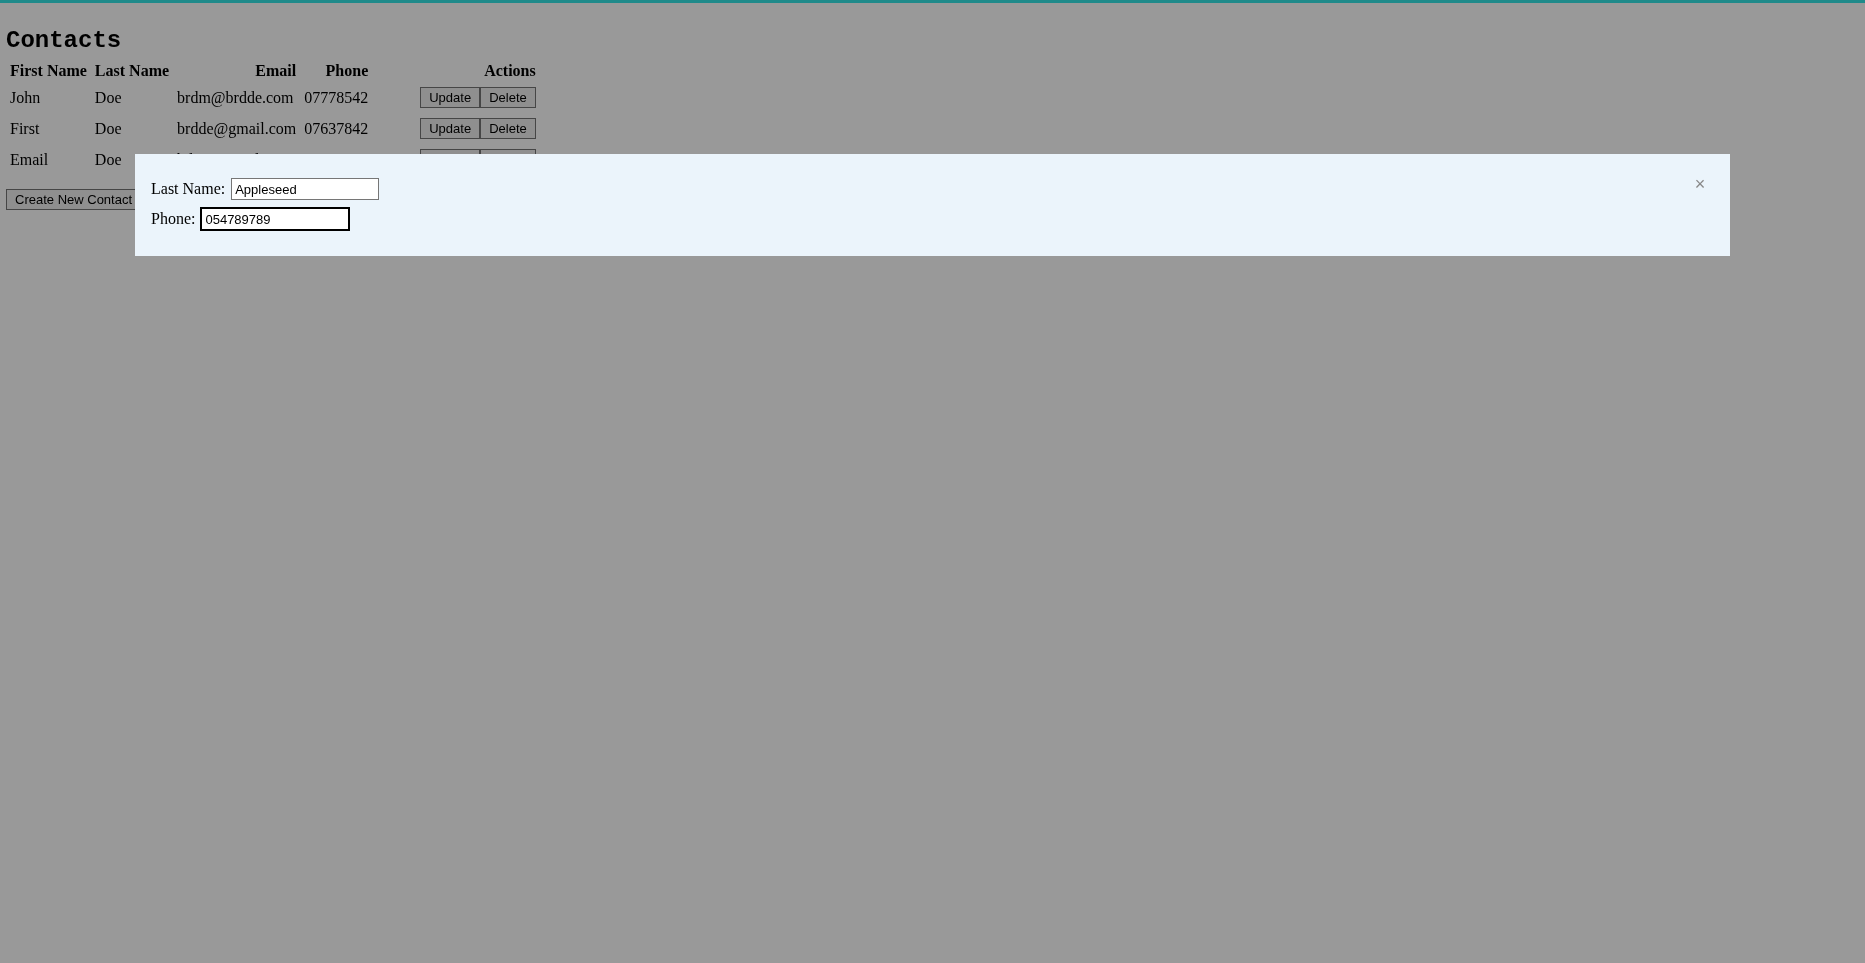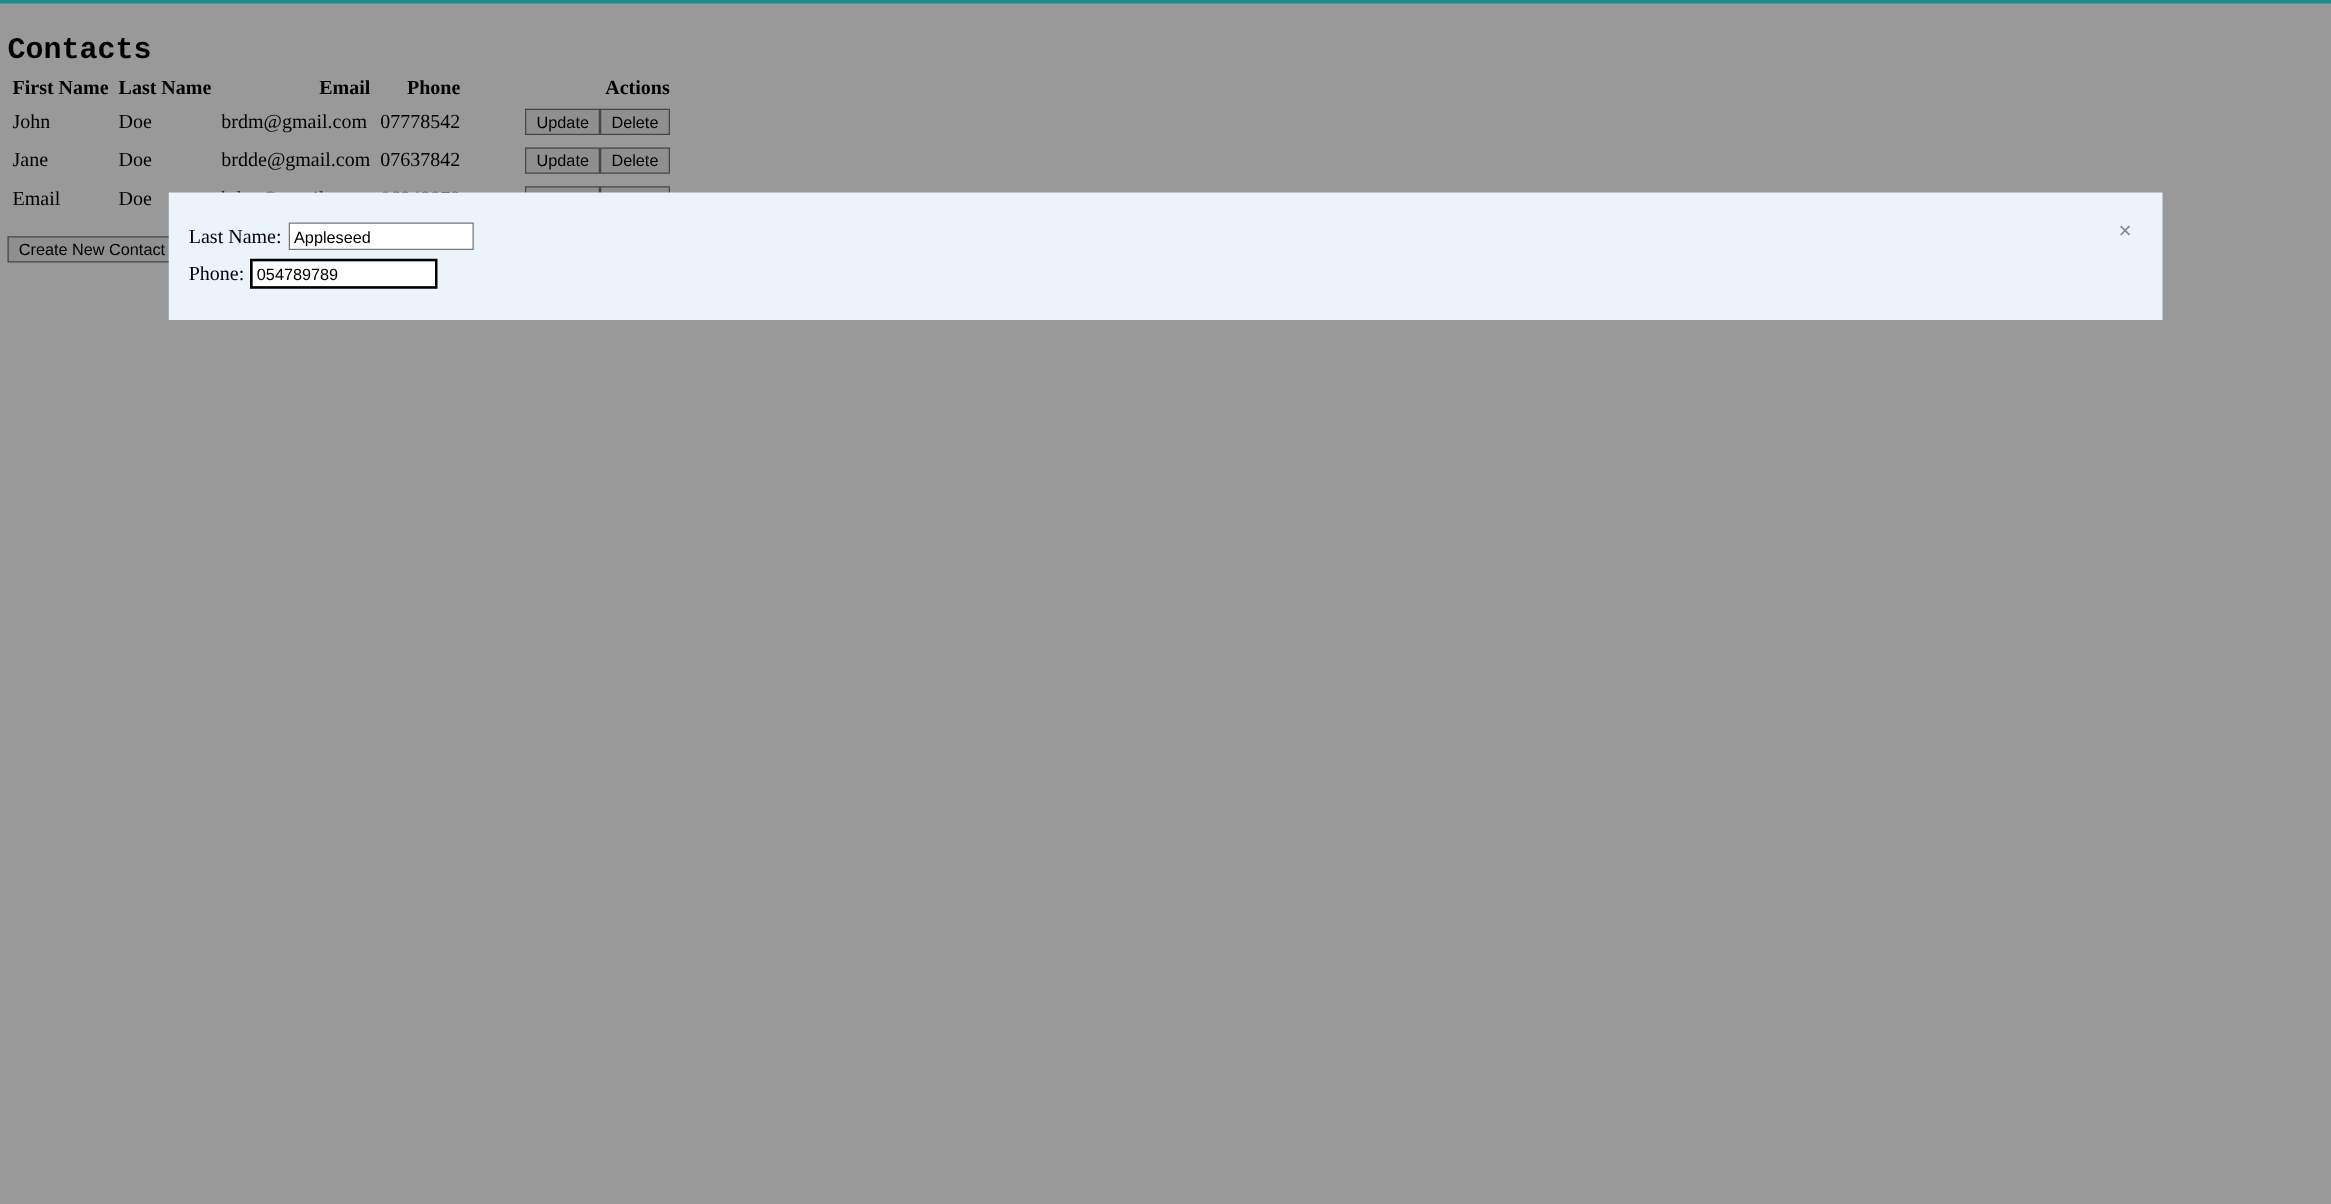--- a/index.html
+++ b/index.html
@@ -126,31 +126,31 @@
         <th>Last Name</th>
         <th>Email</th>
         <th>Phone</th>
         <th>Actions</th>
       </tr>
     </thead>
     <tbody>
       <tr>
         <td>John</td>
         <td>Doe</td>
-        <td>brdm@gmail.com</td>
+        <td>brdm@brdde.com</td>
         <td>07778542</td>
         <td>
           <span class="actions-wrap">
             <button class="btn">Update</button>
               <button class="btn">Delete</button>
           </span>
         </td>
       </tr>
       <tr>
-        <td>Jane</td>
+        <td>First</td>
         <td>Doe</td>
         <td>brdde@gmail.com</td>
         <td>07637842</td>
         <td>
           <span class="actions-wrap">
             <button class="btn">Update</button>
               <button class="btn">Delete</button>
           </span>
         </td>
       </tr>

